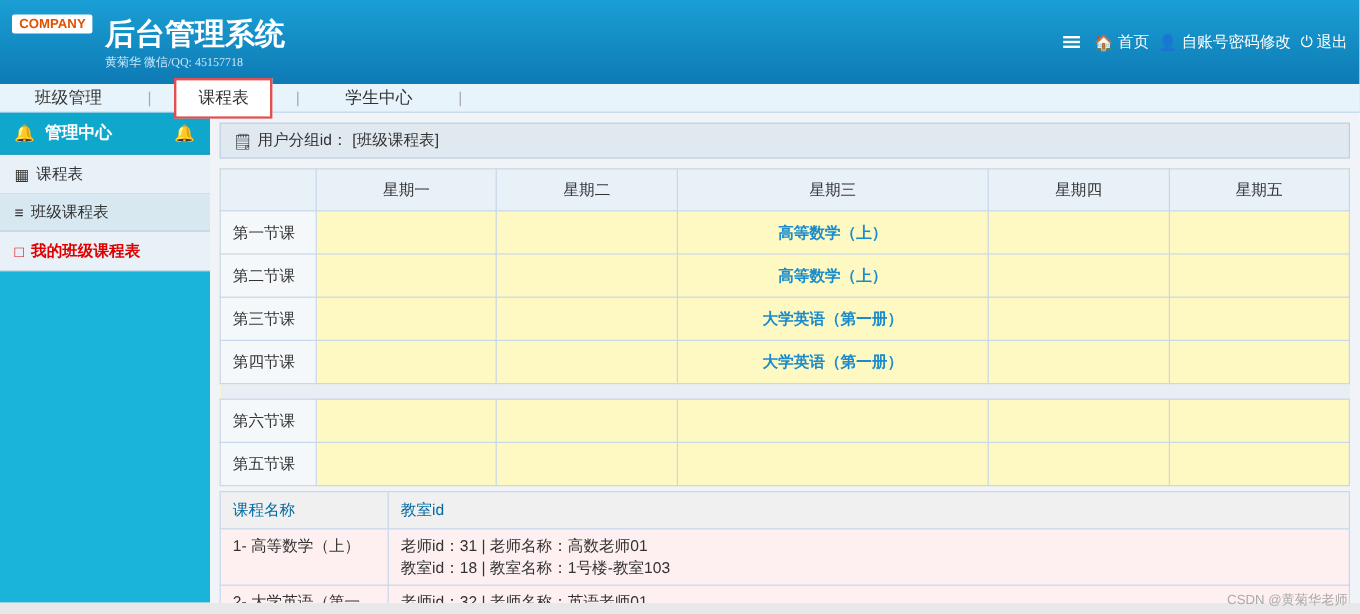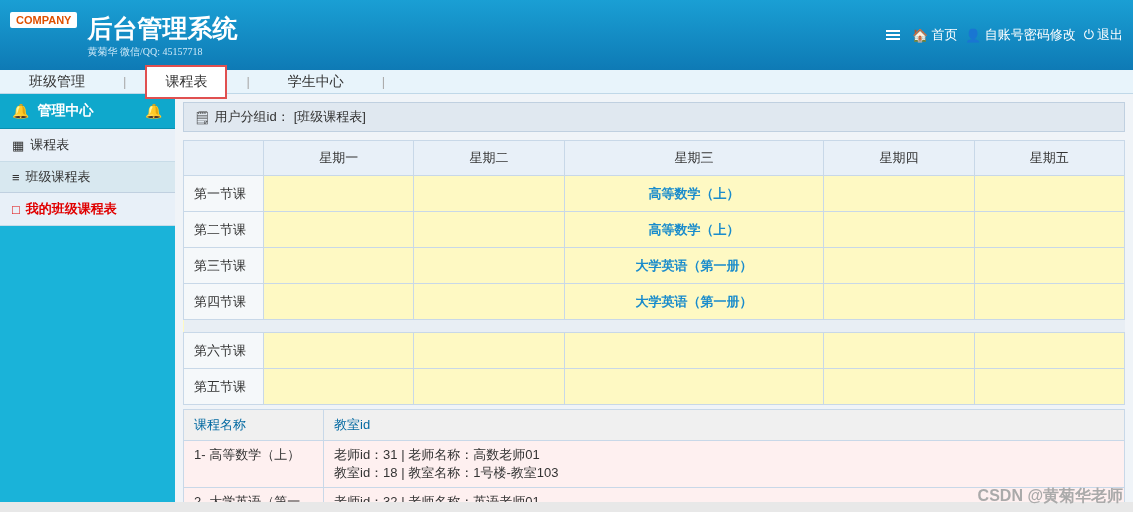--- a/index.html
+++ b/index.html
@@ -46,21 +46,21 @@
     .schedule-table tr.separator-row td { height: 8px; border: none; background: #e8eef4; }
 
     
     .detail-table { width: 100%; border-collapse: collapse; margin-top: 4px; font-size: 13px; }
     .detail-table th { background: #f0f0f0; border: 1px solid #c8d8e8; padding: 6px 10px; text-align: left; color: #0369a1; font-weight: normal; }
     .detail-table td { border: 1px solid #c8d8e8; padding: 5px 10px; text-align: left; color: #333; vertical-align: top; }
     .detail-table td.course-name { width: 140px; background: #fef0f0; }
     .detail-table td.course-info { background: #fef0f0; }
 
     
-    .watermark { position: fixed; bottom: 5px; right: 10px; font-size: 16px; color: #aaa; font-weight: bold; }
+    .watermark { position: fixed; bottom: 5px; right: 10px; font-size: 11px; color: #aaa; }
 
     .header-menu-icon { display: flex; flex-direction: column; gap: 2px; margin-right: 4px; }
     .header-menu-icon span { display: block; width: 14px; height: 2px; background: #fff; }
   </style>
 </head>
 <body>
 
 <div class="header">
   <div class="logo-area">
     <div style="display:flex;flex-direction:column;align-items:center;">

